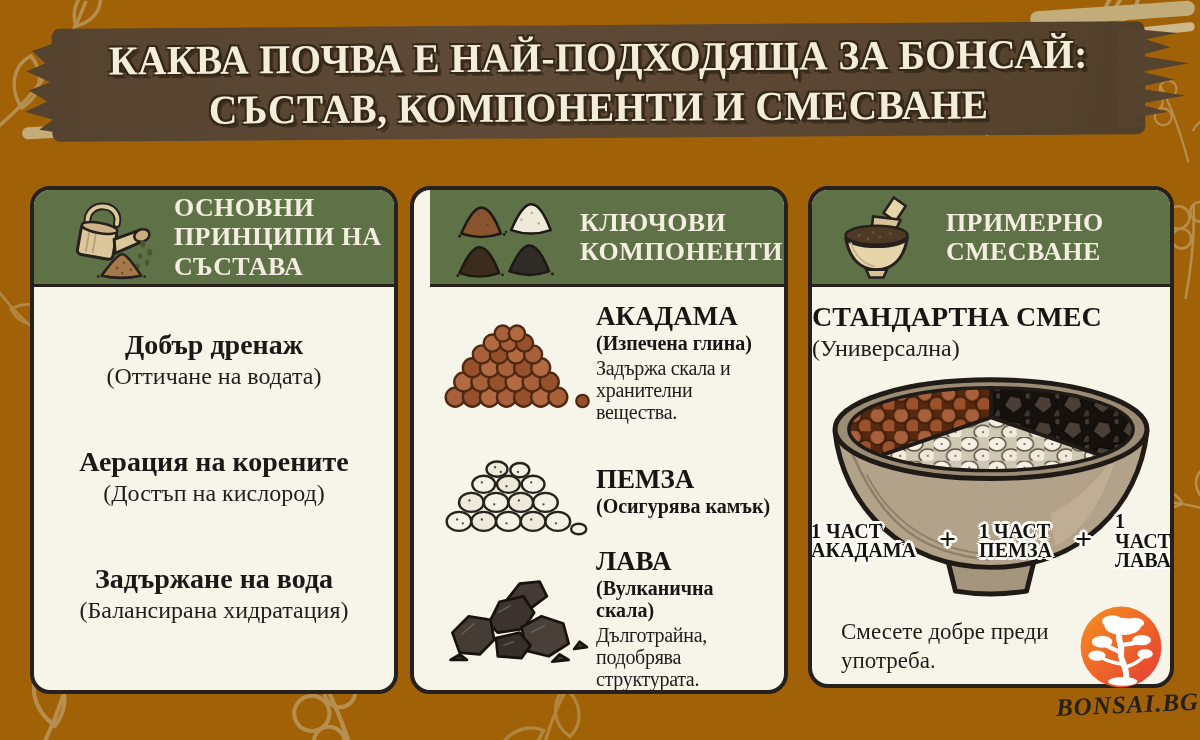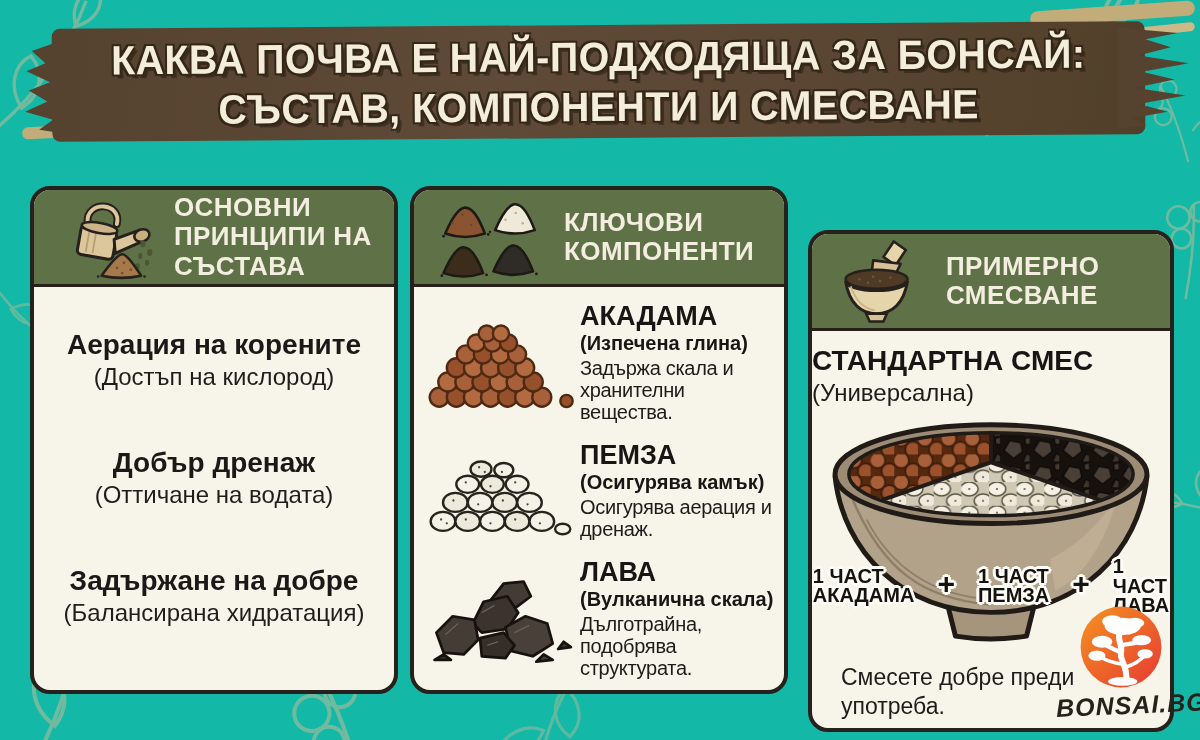--- a/index.html
+++ b/index.html
@@ -1,17 +1,17 @@
 <!DOCTYPE html>
 <html><head>
 <meta charset="utf-8">
 <style>
   html,body{margin:0;padding:0;background:#ece4d0;}
   .page{position:relative;width:1200px;height:740px;overflow:hidden;
-        font-family:Liberation Sans, sans-serif;background:#14b8a6;}
+        font-family:Liberation Serif, serif;background:#a16207;}
   
   .sk{position:absolute;z-index:1;opacity:.5;pointer-events:none;}
   .streak{position:absolute;z-index:2;border-radius:8px;background:#c2ac7a;}
   .streak.tr1{left:1030px;top:6px;width:165px;height:15px;transform:rotate(-4deg);}
   .streak.tr2{left:1095px;top:27px;width:100px;height:9px;transform:rotate(-6deg);background:#cdb88a;}
   .streak.bl1{left:22px;top:124px;width:140px;height:12px;transform:rotate(-3deg);}
   
   .banner{position:absolute;z-index:3;left:52px;top:25px;width:1093px;height:113px;
           background:linear-gradient(100deg,#55422f,#5e4a36 40%,#5a4633 70%,#514029);
           border-radius:8px;transform:rotate(-0.4deg);}
@@ -21,22 +21,22 @@
   .banner-edge.right{right:-44px;width:72px;
      clip-path:polygon(0 0,0 100%,40% 97%,20% 90%,70% 84%,30% 76%,95% 68%,25% 60%,80% 52%,35% 44%,100% 36%,30% 28%,75% 20%,40% 12%,85% 6%);}
   .banner h1{margin:7px 0 0;text-align:center;font-size:41px;line-height:1.22;font-weight:800;
      color:#f4edda;letter-spacing:.5px;
      text-shadow:-2px -2px 0 #342718,2px -2px 0 #342718,-2px 2px 0 #342718,2px 2px 0 #342718,4px 4px 0 rgba(40,28,16,.55);}
   .t-line{display:block;transform:scaleX(.96);}
   
   .card{position:absolute;z-index:3;top:186px;background:#f7f4ea;border:4px solid #26211c;
         border-radius:20px;overflow:hidden;box-sizing:border-box;}
   .card-principles{left:30px;width:368px;height:508px;}
-  .card-components{left:410px;width:378px;height:508px;}
-  .card-mixing{left:808px;width:366px;height:502px;margin-top:44px;}
+  .card-components{left:410px;width:378px;height:508px;padding-left:16px;}
+  .card-mixing{left:808px;width:366px;height:502px;}
   .card-header{height:97px;background:#5f7147;border-bottom:3px solid #262019;
         display:flex;align-items:center;gap:10px;padding:4px 8px 4px 12px;box-sizing:border-box;}
   .card-header svg{flex-shrink:0;}
   .card-header h2{margin:0;font-size:26px;line-height:1.12;font-weight:800;color:#f3eee0;letter-spacing:.4px;}
   
   .principles-body{padding:42px 8px 10px;display:flex;flex-direction:column;gap:56px;text-align:center;}
   .p-title{font-size:28px;font-weight:800;color:#1a1917;}
   .p-sub{font-size:24px;color:#1f1e1b;margin-top:2px;}
   
   .components-body{padding:12px 8px 6px 6px;display:flex;flex-direction:column;}
@@ -155,29 +155,29 @@
           </g>
         <g fill="#26211c">
             <circle cx="52" cy="96" r="1.5"></circle>
             <circle cx="106" cy="96" r="1.5"></circle>
           </g>
       </svg>
       <h2>ОСНОВНИ ПРИНЦИПИ НА СЪСТАВА</h2>
     </div>
     <div class="card-body principles-body">
       <div class="principle">
+        <div class="p-title">Добър дренаж</div>
+        <div class="p-sub">(Оттичане на водата)</div>
+      </div>
+      <div class="principle">
         <div class="p-title">Аерация на корените</div>
         <div class="p-sub">(Достъп на кислород)</div>
       </div>
       <div class="principle">
-        <div class="p-title">Добър дренаж</div>
-        <div class="p-sub">(Оттичане на водата)</div>
-      </div>
-      <div class="principle">
-        <div class="p-title">Задържане на добре</div>
+        <div class="p-title">Задържане на вода</div>
         <div class="p-sub">(Балансирана хидратация)</div>
       </div>
     </div>
   </section>
 
   <section class="card card-components">
     <div class="card-header">
       <svg width="128" height="86" viewBox="0 0 120 100">
         <g stroke="#1e1914" stroke-width="3" stroke-linejoin="round">
           <path d="M4,40 Q16,12 26,10 Q38,8 50,40 Q27,48 4,40 Z" transform="translate(4,6)" fill="#8a5430"></path>
@@ -286,21 +286,20 @@
                 <circle cx="96" cy="41" r="1.2"></circle>
               <circle cx="58" cy="25" r="1.2"></circle>
                 <circle cx="82" cy="30" r="1.2"></circle>
                 <circle cx="64" cy="30" r="1.2"></circle>
             </g>
           </svg>
         </div>
         <div class="comp-text">
           <div class="c-name">ПЕМЗА</div>
           <div class="c-type">(Осигурява камък)</div>
-          <div class="c-desc">Осигурява аерация и дренаж.</div>
         </div>
       </div>
 
       <div class="comp-row">
         <div class="comp-icon">
           <svg width="152" height="100" viewBox="0 0 160 110">
             <g stroke="#17120e" stroke-width="3" stroke-linejoin="round">
               <path d="M70,34 L84,16 L106,14 L114,30 L98,42 L78,42 Z" fill="#453b35"></path>
               <path d="M50,60 L62,36 L88,30 L100,48 L88,66 L60,70 Z" fill="#3c332e"></path>
               <path d="M18,92 L10,70 L28,52 L52,56 L56,78 L40,94 Z" fill="#463c36"></path>

